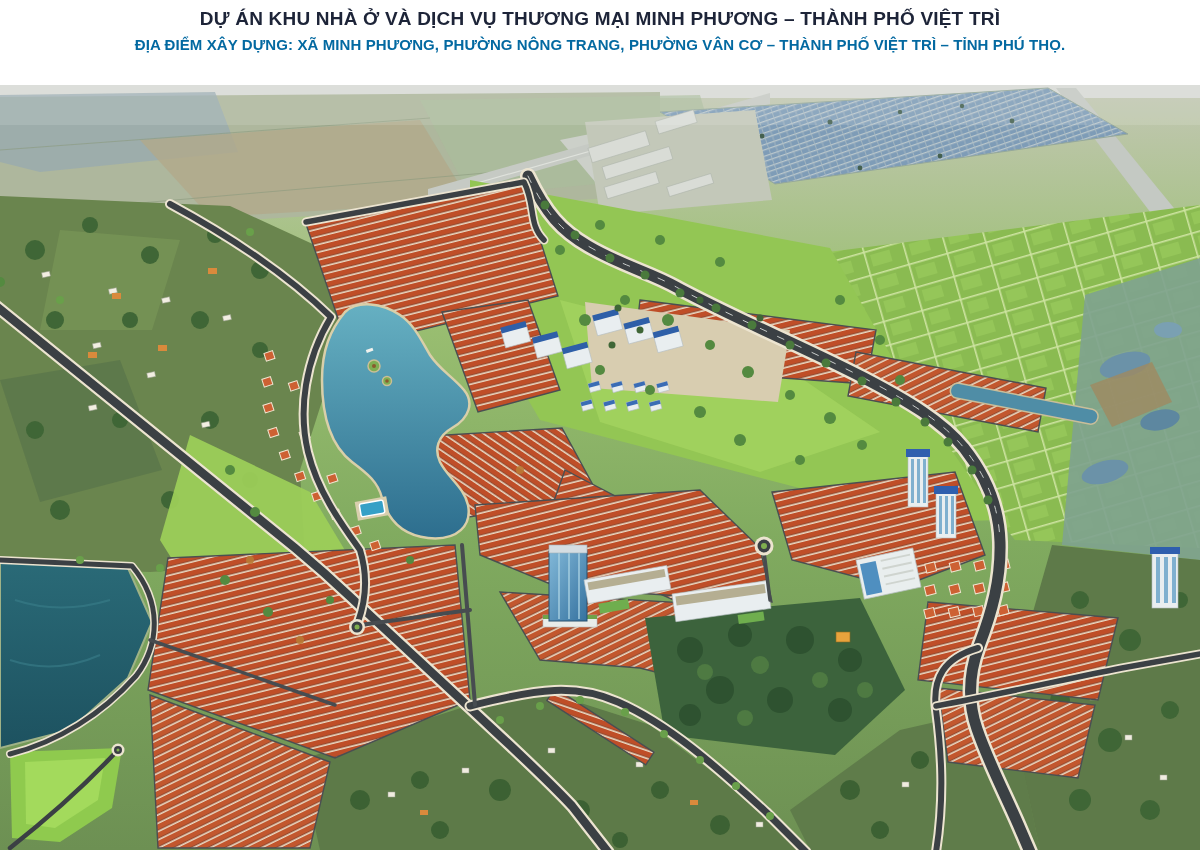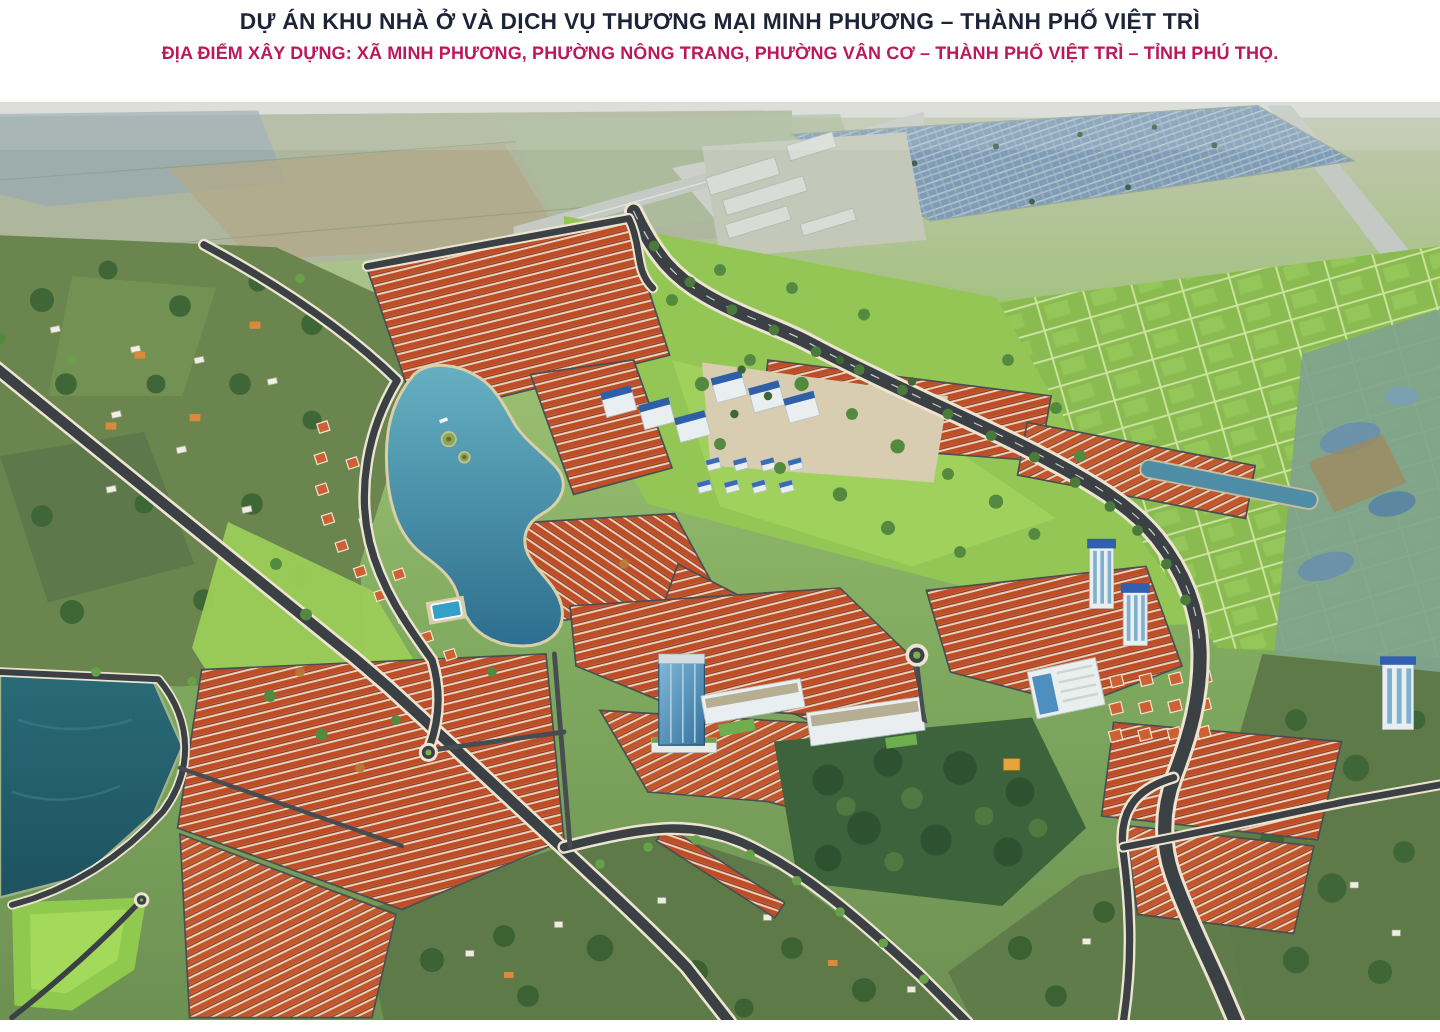--- a/index.html
+++ b/index.html
@@ -24,21 +24,21 @@
   .wall{fill:#e9eef0;stroke:#b4bec2;stroke-width:.6;}
   .blkline{stroke:#4a4f52;stroke-width:1.4;}
 </style>
 </head>
 <body>
 
 <div class="poster">
 
   <div class="hdr">
     <div class="l1" style="color: rgb(29, 36, 56);">DỰ ÁN KHU NHÀ Ở VÀ DỊCH VỤ THƯƠNG MẠI MINH PHƯƠNG – THÀNH PHỐ VIỆT TRÌ</div>
-    <div class="l2" style="color: #be185d;">ĐỊA ĐIỂM XÂY DỰNG: XÃ MINH PHƯƠNG, PHƯỜNG NÔNG TRANG, PHƯỜNG VÂN CƠ – THÀNH PHỐ VIỆT TRÌ – TỈNH PHÚ THỌ.</div>
+    <div class="l2" style="color: #0369a1;">ĐỊA ĐIỂM XÂY DỰNG: XÃ MINH PHƯƠNG, PHƯỜNG NÔNG TRANG, PHƯỜNG VÂN CƠ – THÀNH PHỐ VIỆT TRÌ – TỈNH PHÚ THỌ.</div>
   </div>
 
   <svg class="scene" viewBox="0 85 1200 765" preserveAspectRatio="none">
     <defs>
       <linearGradient id="gBase" x1="0" y1="0" x2="0" y2="1">
         <stop offset="0" stop-color="#c3c7b5"></stop>
           <stop offset=".28" stop-color="#9cc073"></stop>
         <stop offset=".6" stop-color="#80aa5f"></stop>
           <stop offset="1" stop-color="#6d9053"></stop>
       </linearGradient>

